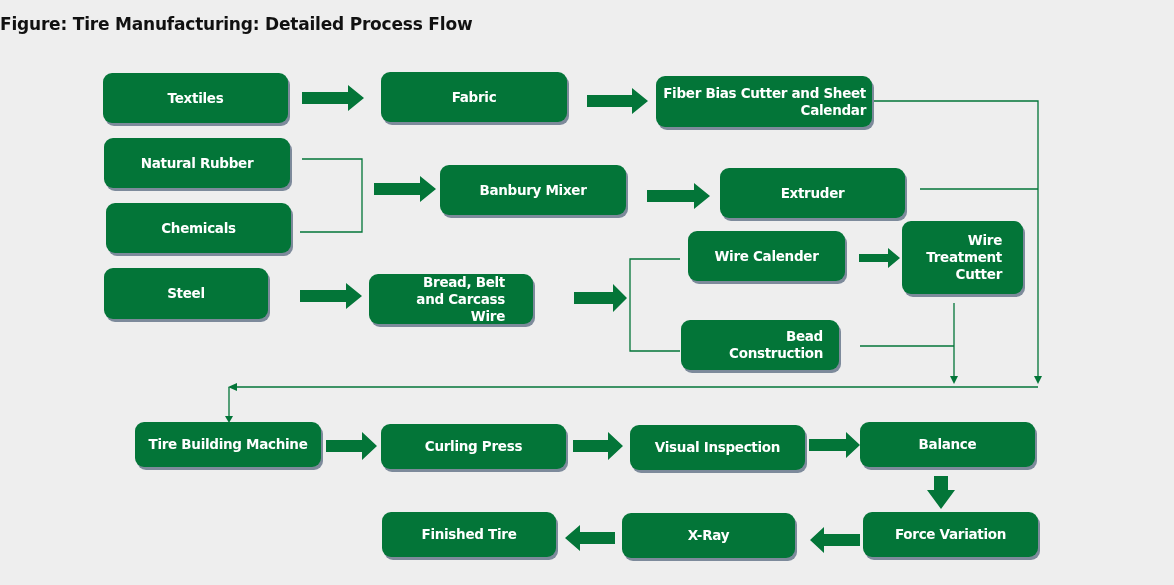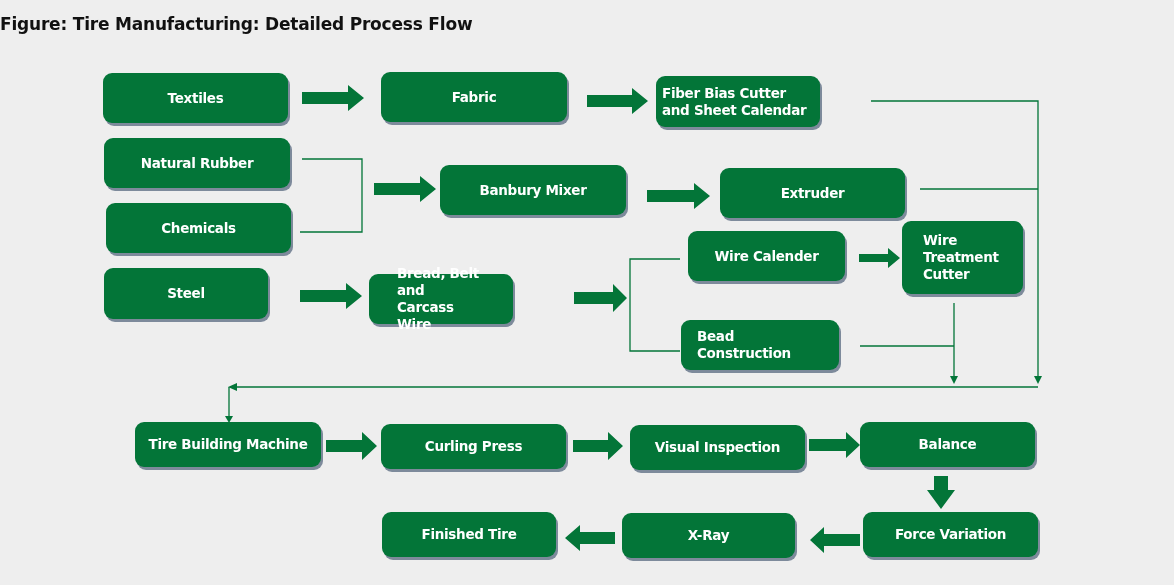--- a/index.html
+++ b/index.html
@@ -15,21 +15,21 @@
       font-weight: bold; font-size: 17px; color: #111;
       letter-spacing: -0.2px;
     }
     .box {
       position: absolute;
       background: #037538;
       color: #ffffff;
       border-radius: 9px;
       box-shadow: 2px 3px 0 #7d8a9b;
       display: flex; align-items: center; justify-content: center;
-      text-align: left;
+      text-align: right;
       font-weight: bold; font-size: 13.5px; line-height: 17px;
       letter-spacing: -0.3px;
       box-sizing: border-box;
       padding: 0 6px;
     }
     svg.wires { position: absolute; left: 0; top: 0; }
   </style>
 </head>
 <body>
 
@@ -73,29 +73,29 @@
 
     <line x1="860" y1="346" x2="954" y2="346"></line>
 
     <line x1="1038" y1="387" x2="234" y2="387"></line>
     <line x1="229" y1="387" x2="229" y2="418"></line>
   </g>
 </svg>
 
 <div class="box" style="left:103px;top:73px;width:185px;height:50px">Textiles</div>
 <div class="box" style="left:381px;top:72px;width:186px;height:50px">Fabric</div>
-<div class="box" style="left:656px;top:76px;width:164px;height:51px">Fiber Bias Cutter and Sheet Calendar</div>
+<div class="box" style="left:656px;top:76px;width:216px;height:51px">Fiber Bias Cutter and Sheet Calendar</div>
 
 <div class="box" style="left:104px;top:138px;width:186px;height:50px">Natural Rubber</div>
 <div class="box" style="left:106px;top:203px;width:185px;height:50px">Chemicals</div>
 <div class="box" style="left:440px;top:165px;width:186px;height:50px">Banbury Mixer</div>
 <div class="box" style="left:720px;top:168px;width:185px;height:50px">Extruder</div>
 
 <div class="box" style="left:104px;top:268px;width:164px;height:51px">Steel</div>
-<div class="box" style="left:369px;top:274px;width:144px;height:50px;padding:16px 28px">Bread, Belt and Carcass Wire</div>
+<div class="box" style="left:369px;top:274px;width:164px;height:50px;padding:16px 28px">Bread, Belt and Carcass Wire</div>
 <div class="box" style="left:688px;top:231px;width:157px;height:50px">Wire Calender</div>
 <div class="box" style="left:902px;top:221px;width:121px;height:73px;padding:0 21px">Wire Treatment Cutter</div>
 <div class="box" style="left:681px;top:320px;width:158px;height:50px;padding:0 16px">Bead Construction</div>
 
 <div class="box" style="left:135px;top:422px;width:186px;height:45px">Tire Building Machine</div>
 <div class="box" style="left:381px;top:424px;width:185px;height:45px">Curling Press</div>
 <div class="box" style="left:630px;top:425px;width:175px;height:45px">Visual Inspection</div>
 <div class="box" style="left:860px;top:422px;width:175px;height:45px">Balance</div>
 
 <div class="box" style="left:863px;top:512px;width:175px;height:45px">Force Variation</div>

